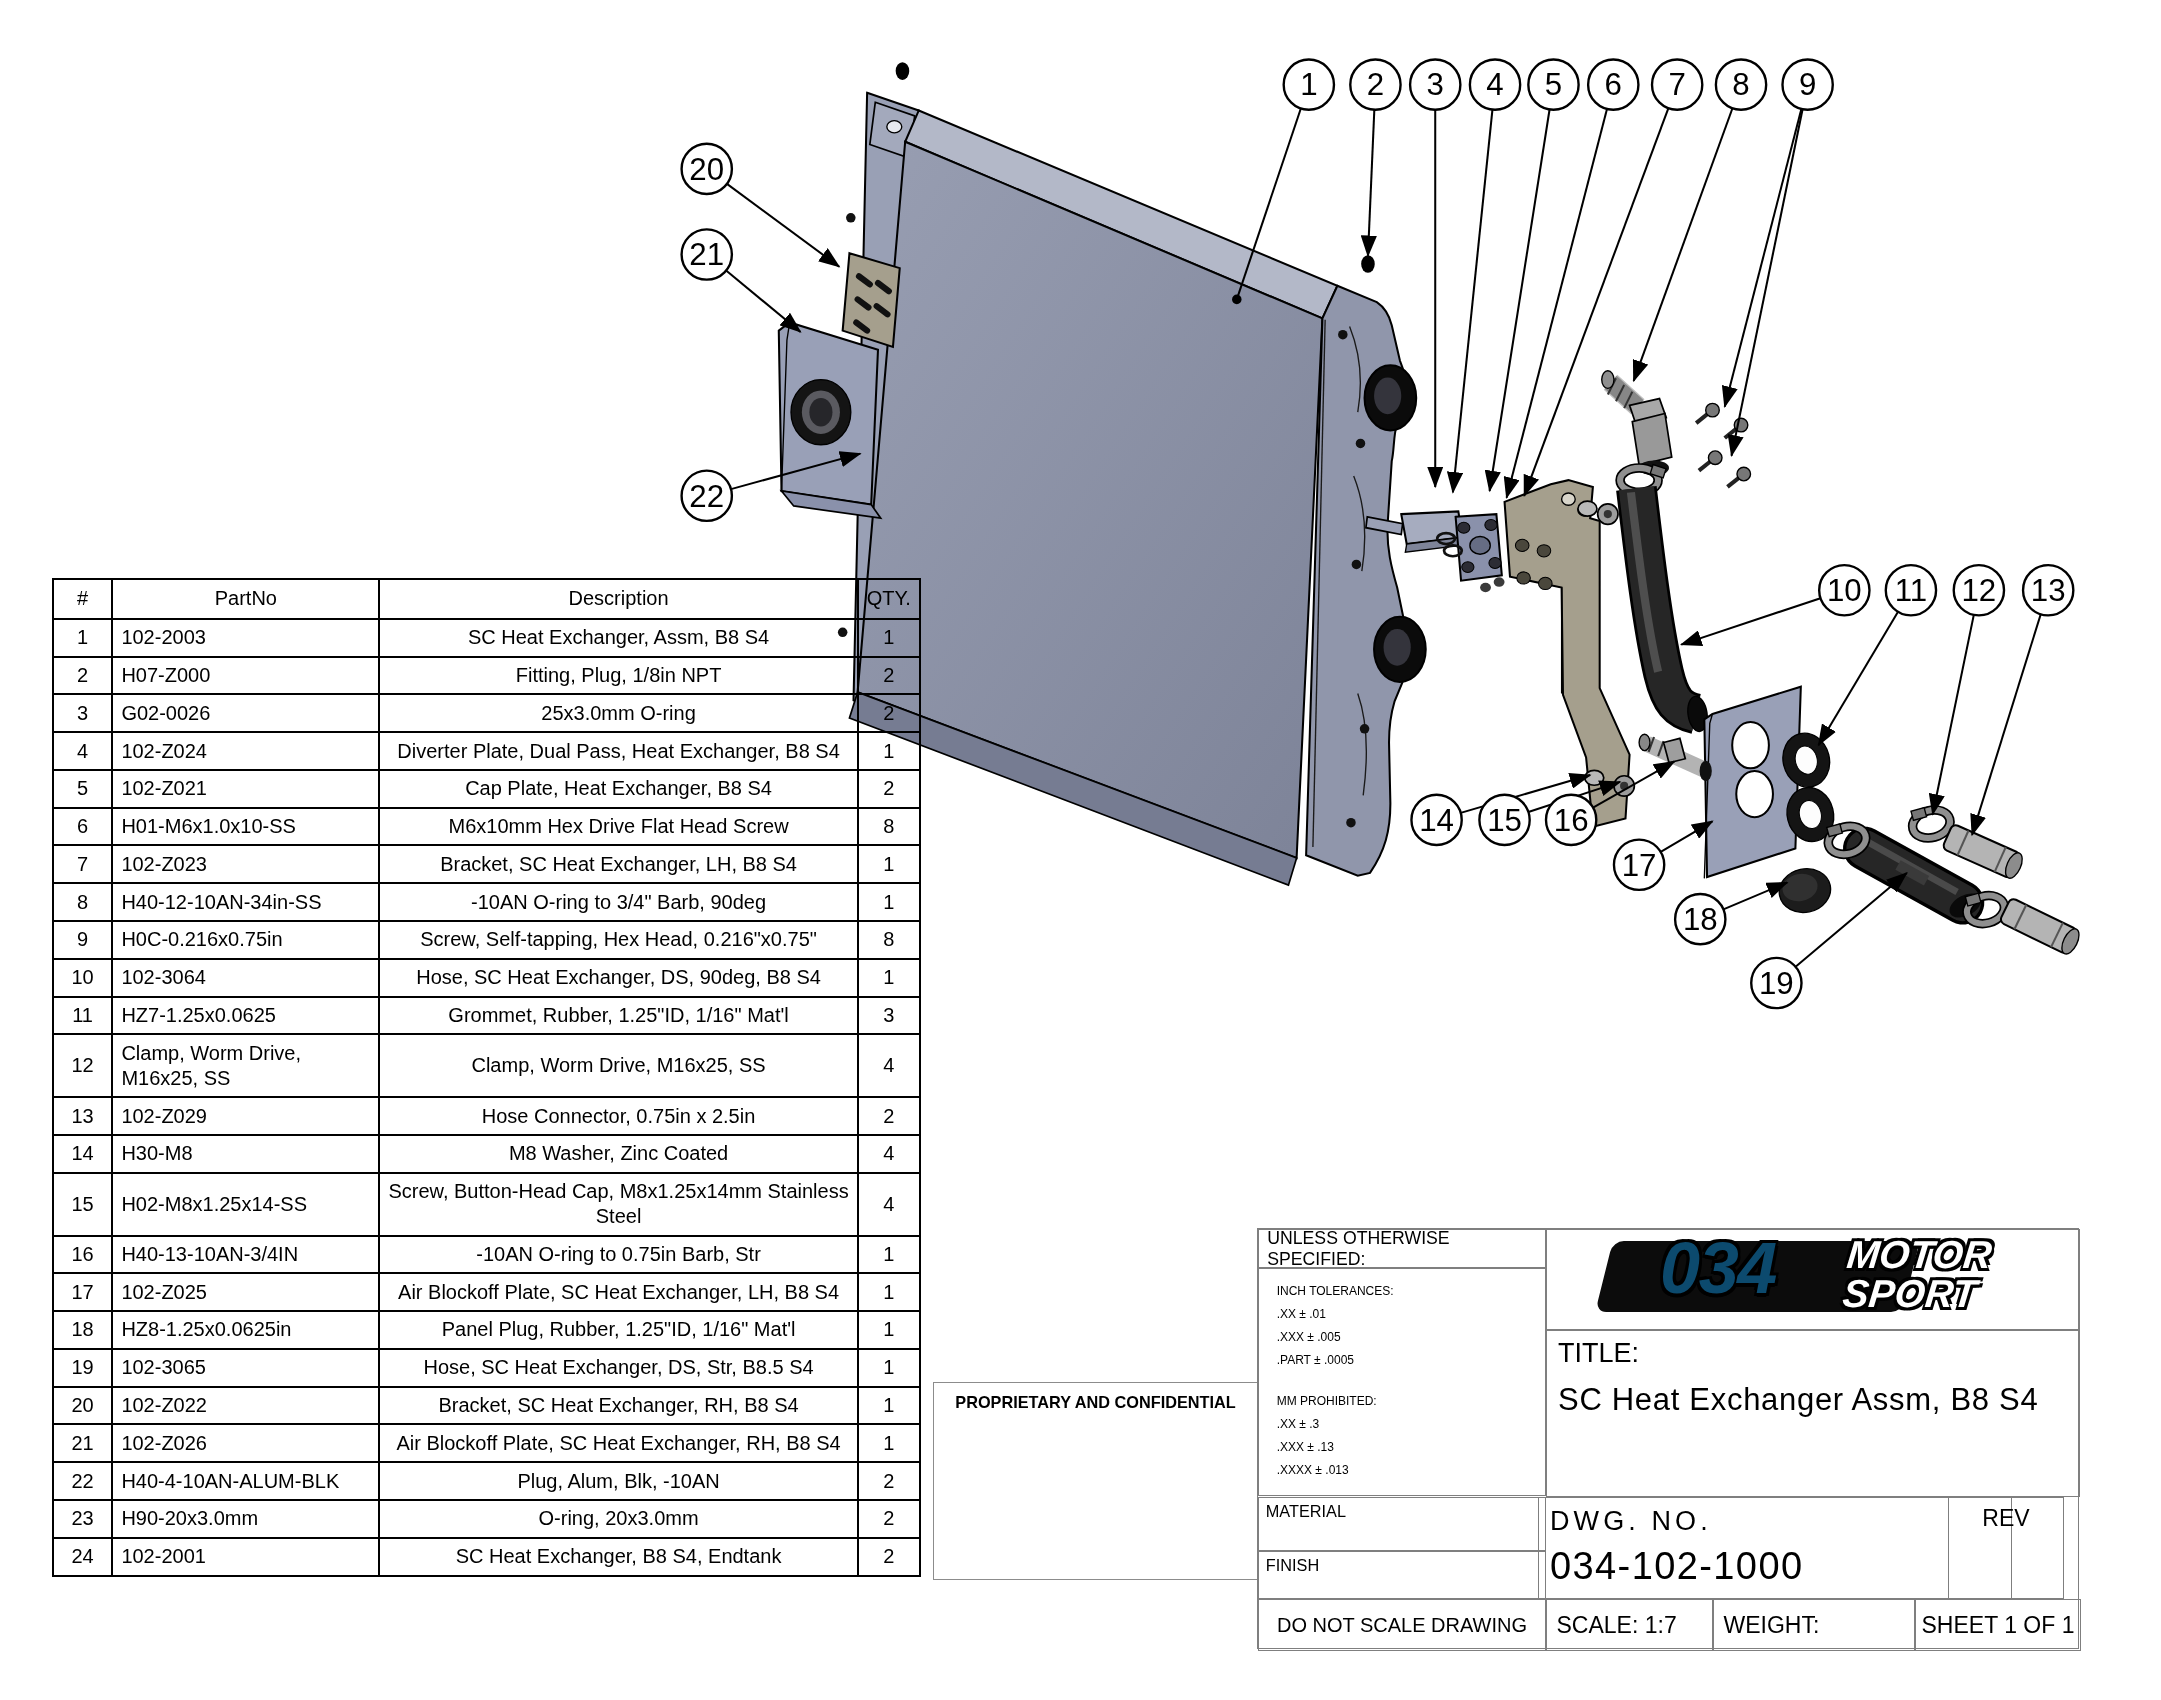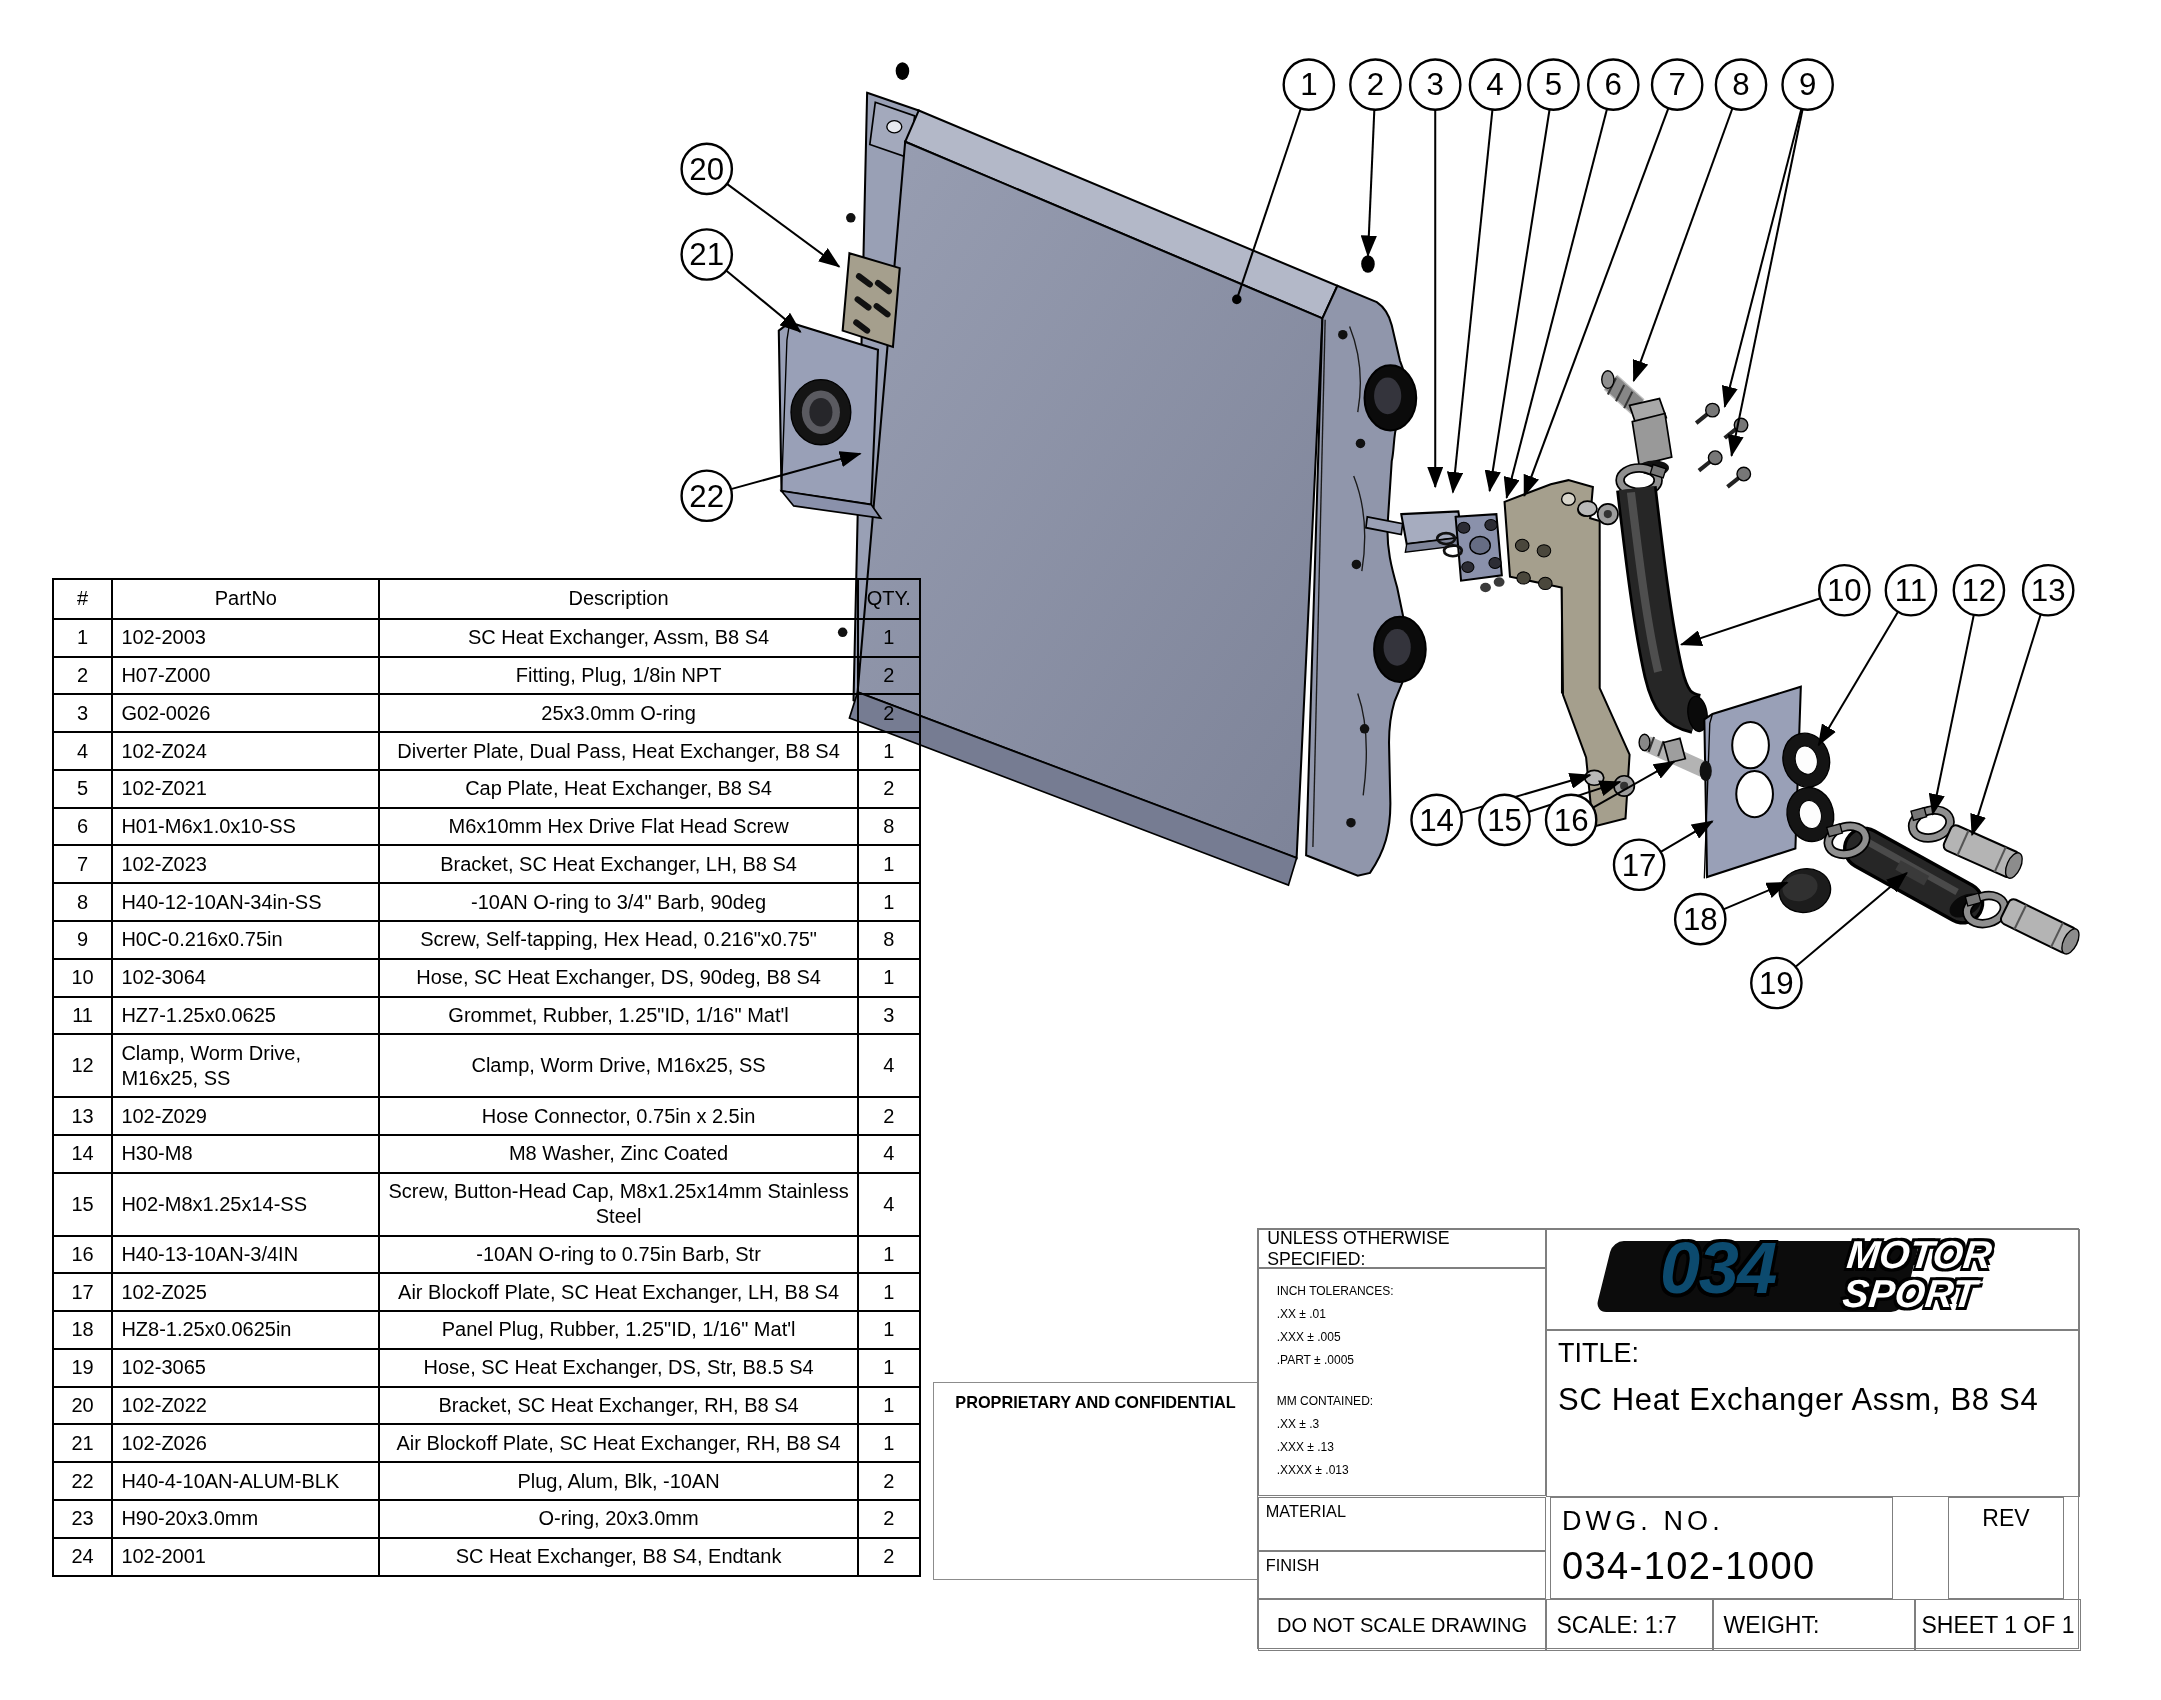--- a/index.html
+++ b/index.html
@@ -32,21 +32,21 @@
   #tb-unless{left:0;top:0;width:288px;height:39px;font-size:17.7px;display:flex;align-items:center;padding-left:8.2px;}
   #tb-tol{left:0;top:39px;width:288px;height:228px;font-size:12px;padding:11px 0 0 17.7px;line-height:23px;}
   .tol-gap{height:17.7px;}
   #tb-material{left:0;top:268px;width:288px;height:54px;}
   #tb-finish{left:0;top:322px;width:288px;height:48px;}
   #tb-dns{left:0;top:370px;width:288px;height:52px;display:flex;align-items:center;justify-content:center;font-size:20px;}
   #tb-logo{left:288px;top:0;width:534px;height:101px;overflow:hidden;}
   #tb-title{left:288px;top:101px;width:534px;height:167px;}
   #tb-title .t-label{font-size:27px;padding:6.8px 0 0 11px;}
   #tb-title .t-value{font-size:31px;padding:13.6px 0 0 11px;letter-spacing:0.7px;}
-  #tb-dwg{left:292px;top:268px;width:343px;height:102px;}
+  #tb-dwg{left:280px;top:268px;width:474px;height:102px;}
   #tb-dwg .t-label{font-size:27px;letter-spacing:4.1px;padding:8.2px 0 0 11px;}
   #tb-dwg .t-value{font-size:38px;padding:8.2px 0 0 11px;letter-spacing:1.4px;}
   #tb-rev{left:690px;top:268px;width:116px;height:102px;font-size:23px;text-align:center;padding-top:6.8px;}
   #tb-scale{left:288px;top:370px;width:167px;height:52px;display:flex;align-items:center;padding-left:9.5px;font-size:23px;}
   #tb-weight{left:455px;top:370px;width:202px;height:52px;display:flex;align-items:center;padding-left:9.5px;font-size:23px;}
   #tb-sheet{left:657px;top:370px;width:166px;height:52px;display:flex;align-items:center;justify-content:center;font-size:23px;}
 
   
   #logo{position:relative;width:100%;height:100%;}
   #logo-band{position:absolute;left:57px;top:11px;width:307px;height:71px;background:#0c0c0c;
@@ -534,21 +534,21 @@
   </div>
 
   <div id="title-block">
     <div class="tb" id="tb-unless">UNLESS OTHERWISE SPECIFIED:</div>
     <div class="tb" id="tb-tol">
       <div>INCH TOLERANCES:</div>
       <div>.XX ± .01</div>
       <div>.XXX ± .005</div>
       <div>.PART ± .0005</div>
       <div class="tol-gap"></div>
-      <div>MM CONTAINED:</div>
+      <div>MM PROHIBITED:</div>
       <div>.XX ± .3</div>
       <div>.XXX ± .13</div>
       <div>.XXXX ± .013</div>
     </div>
     <div class="tb" id="tb-material">
       <div class="lbl-sm">MATERIAL</div>
     </div>
     <div class="tb" id="tb-finish">
       <div class="lbl-sm">FINISH</div>
     </div>

